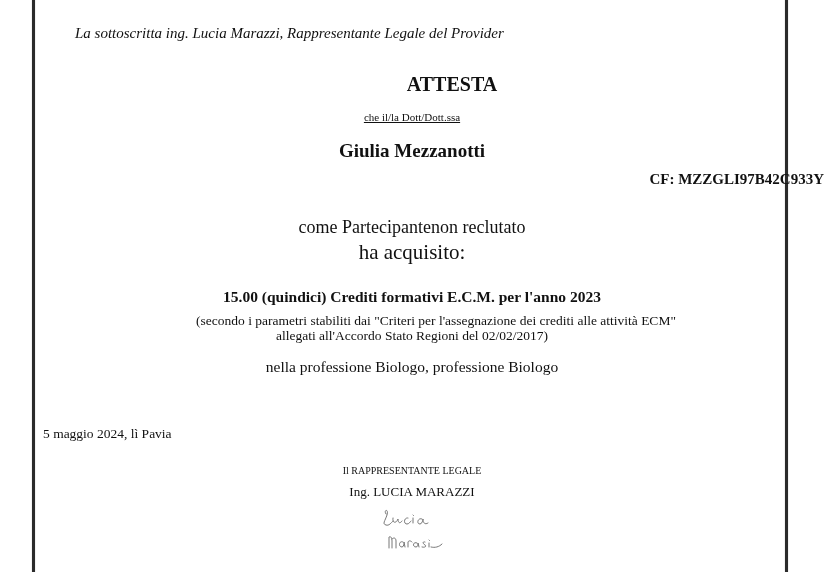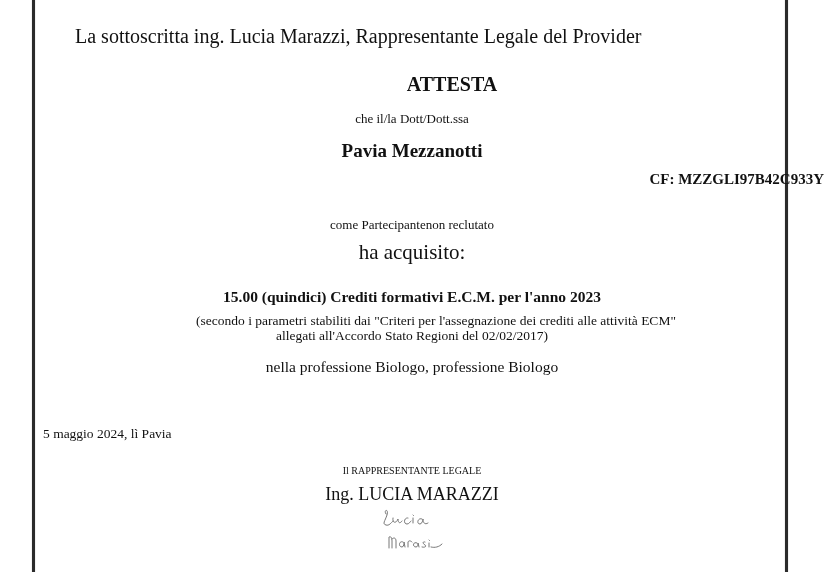--- a/index.html
+++ b/index.html
@@ -12,46 +12,46 @@
   }
   .frame-left, .frame-right {
     position: absolute; top: 0; height: 572px; width: 3px;
     background: #2b2b2b;
     box-shadow: 0 0 1px #777;
   }
   .frame-left { left: 32px; }
   .frame-right { left: 785px; }
   .t { position: absolute; white-space: nowrap; }
   .center { left: 0; width: 826px; text-align: center; }
-  .intro { left: 75px; top: 25px; font-size: 20px; }
+  .intro { left: 75px; top: 25px; font-size: 15px; font-style: italic; }
   .attesta { top: 73px; font-size: 20px; font-weight: bold; left: 0; width: 824px; margin-left: 40px; }
-  .che { top: 111px; font-size: 13px; left: 0; width: 824px; }
+  .che { top: 111px; font-size: 11px; left: 0; width: 824px; text-decoration: underline; }
   .name { top: 140px; font-size: 19px; font-weight: bold; left: 0; width: 824px; }
   .cf { top: 171px; font-size: 15px; font-weight: bold; left: 0; width: 824px; text-align: right; }
-  .come { top: 217px; font-size: 13px; left: 0; width: 824px; }
+  .come { top: 217px; font-size: 18px; left: 0; width: 824px; }
   .ha { top: 240px; font-size: 21px; left: 0; width: 824px; }
   .credits { top: 288px; font-size: 15.5px; font-weight: bold; left: 0; width: 824px; }
   .params1 { top: 313px; font-size: 13.5px; left: 0; width: 824px; margin-left: 24px; }
   .params2 { top: 328px; font-size: 13.5px; left: 0; width: 824px; }
   .prof { top: 358px; font-size: 15.5px; left: 0; width: 824px; }
   .date { left: 43px; top: 426px; font-size: 13.5px; }
   .rep1 { top: 465px; font-size: 10px; left: 0; width: 824px; }
-  .rep2 { top: 484px; font-size: 18px; left: 0; width: 824px; }
+  .rep2 { top: 484px; font-size: 13px; left: 0; width: 824px; }
   .signature { position: absolute; left: 378px; top: 506px; width: 80px; height: 50px; }
 </style>
 </head>
 <body>
 
 <div class="frame-left"></div>
 <div class="frame-right"></div>
 
 <div class="t intro">La sottoscritta ing. Lucia Marazzi, Rappresentante Legale del Provider</div>
 <div class="t center attesta">ATTESTA</div>
 <div class="t center che">che il/la Dott/Dott.ssa</div>
-<div class="t center name">Pavia Mezzanotti</div>
+<div class="t center name">Giulia Mezzanotti</div>
 <div class="t center cf">CF: MZZGLI97B42C933Y</div>
 <div class="t center come">come Partecipantenon reclutato</div>
 <div class="t center ha">ha acquisito:</div>
 <div class="t center credits">15.00 (quindici) Crediti formativi E.C.M. per l'anno 2023</div>
 <div class="t center params1">(secondo i parametri stabiliti dai "Criteri per l'assegnazione dei crediti alle attività ECM"</div>
 <div class="t center params2">allegati all'Accordo Stato Regioni del 02/02/2017)</div>
 <div class="t center prof">nella professione Biologo, professione Biologo</div>
 <div class="t date">5 maggio 2024, lì Pavia</div>
 <div class="t center rep1">Il RAPPRESENTANTE LEGALE</div>
 <div class="t center rep2">Ing. LUCIA MARAZZI</div>

